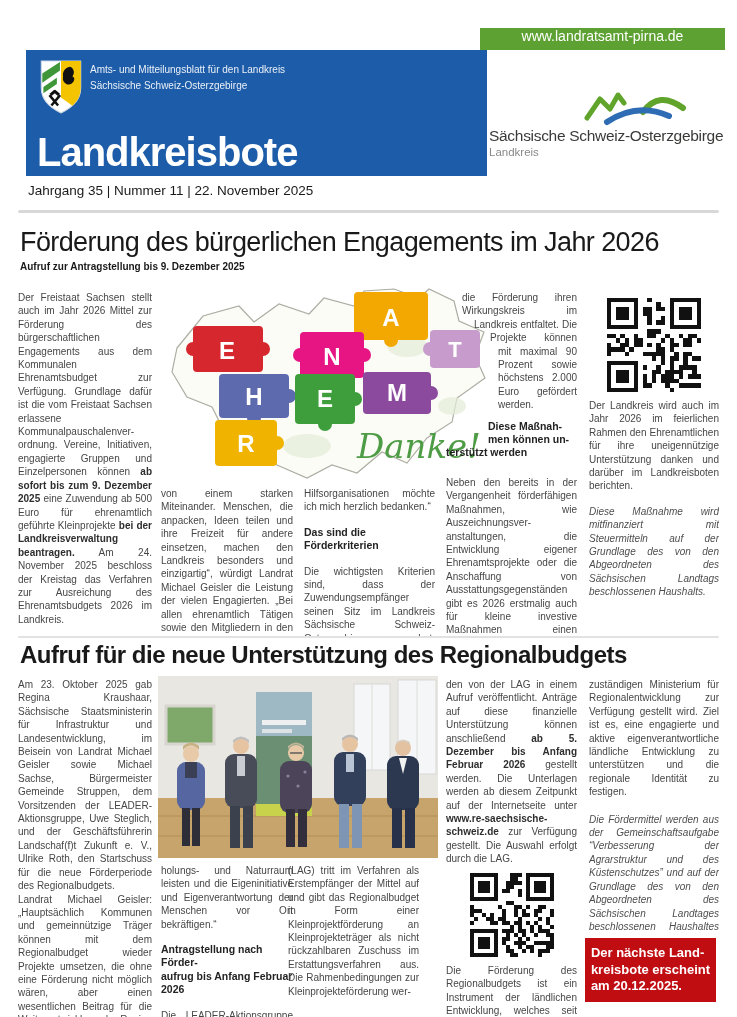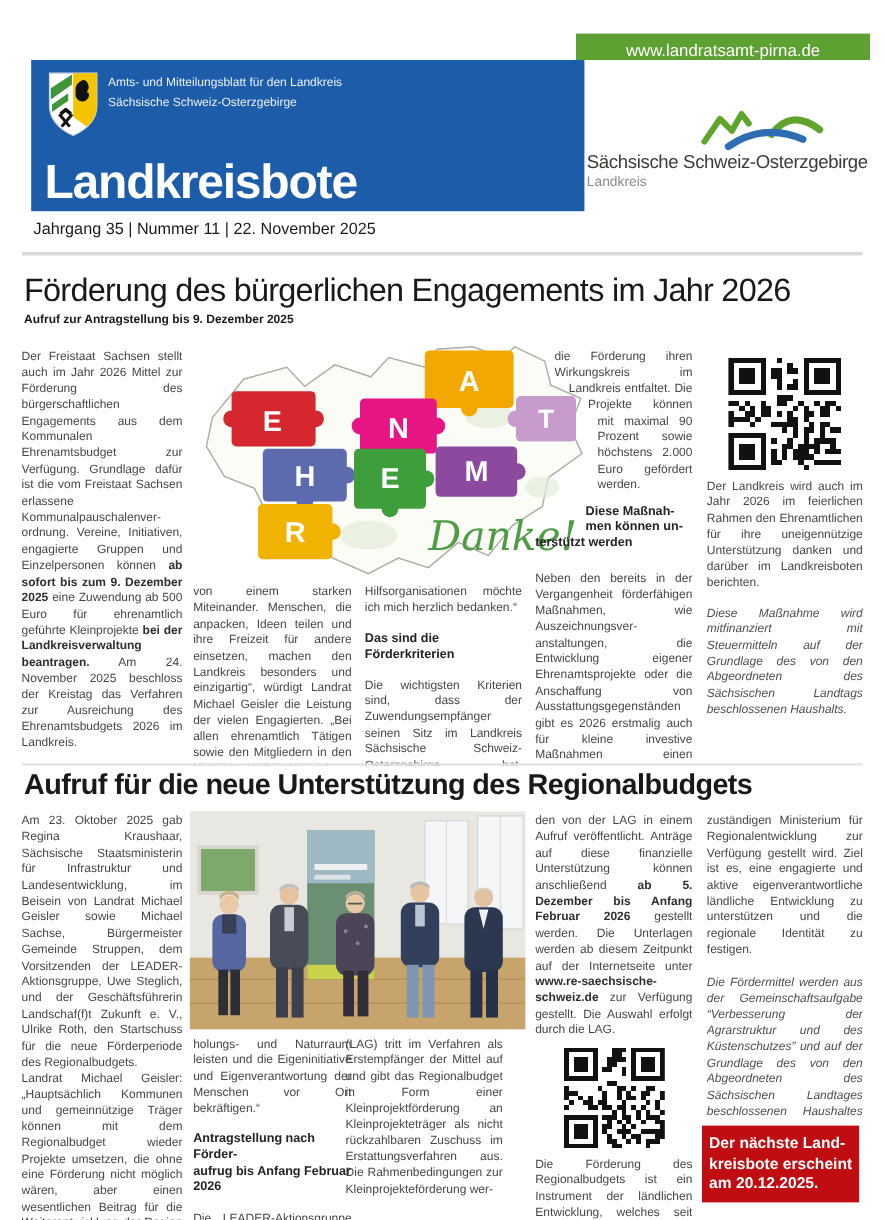--- a/index.html
+++ b/index.html
@@ -1,21 +1,21 @@
 <!DOCTYPE html>
 <html lang="de"><head>
 <meta charset="utf-8">
 <style>
   html,body{margin:0;padding:0}
   body{position:relative;width:737px;height:1017px;background:#fff;overflow:hidden;
        font-family:"Liberation Sans",sans-serif;color:#464646;}
   .abs{position:absolute}
   
   .urlbar{left:480px;top:28px;width:245px;height:22px;background:#5CA131;color:#fff;
-          font-size:14px;display:flex;align-items:flex-end;justify-content:center;font-weight:400}
+          font-size:14px;display:flex;align-items:flex-start;justify-content:center;font-weight:400}
   .masthead{left:26px;top:50px;width:461px;height:126px;background:#1D5CA8;color:#fff}
   .crest{left:14px;top:10px;width:42px;height:54px}
   .mast-sub{left:64px;top:12px;font-size:10px;line-height:16px;color:#EAF0F8}
   .mast-title{left:11px;bottom:1px;font-size:40px;font-weight:700;letter-spacing:-1px;color:#fff}
   .issue{left:28px;top:183px;font-size:13.5px;color:#1A1A1A}
   .logo-glyph{left:583px;top:88px;width:112px;height:38px}
   .logo-name{left:489px;top:127px;width:235px;font-size:15.5px;color:#3A3A39;letter-spacing:-0.3px}
   .logo-sub{left:489px;top:146px;font-size:11.5px;color:#8A8A8A}
   .rule{left:18px;height:3px;background:#D8D8D8;border-radius:2px;width:701px}
   .rule1{top:210px}

